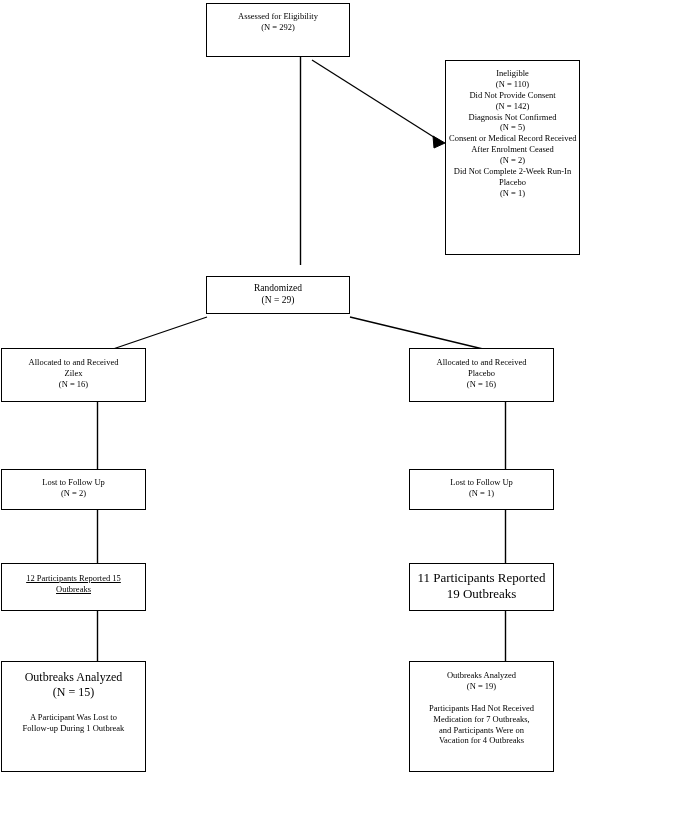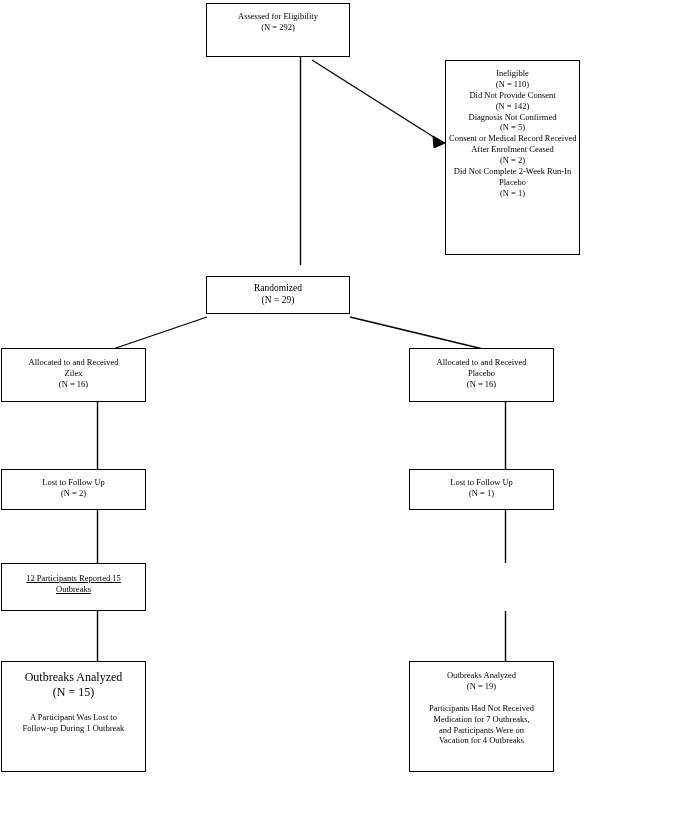--- a/index.html
+++ b/index.html
@@ -142,20 +142,26 @@
     </div>
   </div>
 
   <div class="flow-box" style="left:1px; top:563px; width:145px; height:48px;">
     <div class="box-inner t-small" style="padding-top:9px;text-decoration:underline;">
       <span class="box-line">12 Participants Reported 15</span>
       <span class="box-line">Outbreaks</span>
     </div>
   </div>
 
+  <div class="flow-box" style="left:409px; top:563px; width:145px; height:48px;">
+    <div class="box-inner t-xlarge" style="padding-top:6px; line-height:1.22;">
+      <span class="box-line">11 Participants Reported</span>
+      <span class="box-line">19 Outbreaks</span>
+    </div>
+  </div>
 
   <div class="flow-box" style="left:1px; top:661px; width:145px; height:111px;">
     <div class="box-inner" style="padding-top:8px;">
       <span class="box-line t-large">Outbreaks Analyzed</span>
       <span class="box-line t-large">(N = 15)</span>
       <span class="spacer-line"></span>
       <span class="box-line t-small">A Participant Was Lost to</span>
       <span class="box-line t-small">Follow-up During 1 Outbreak</span>
     </div>
   </div>

